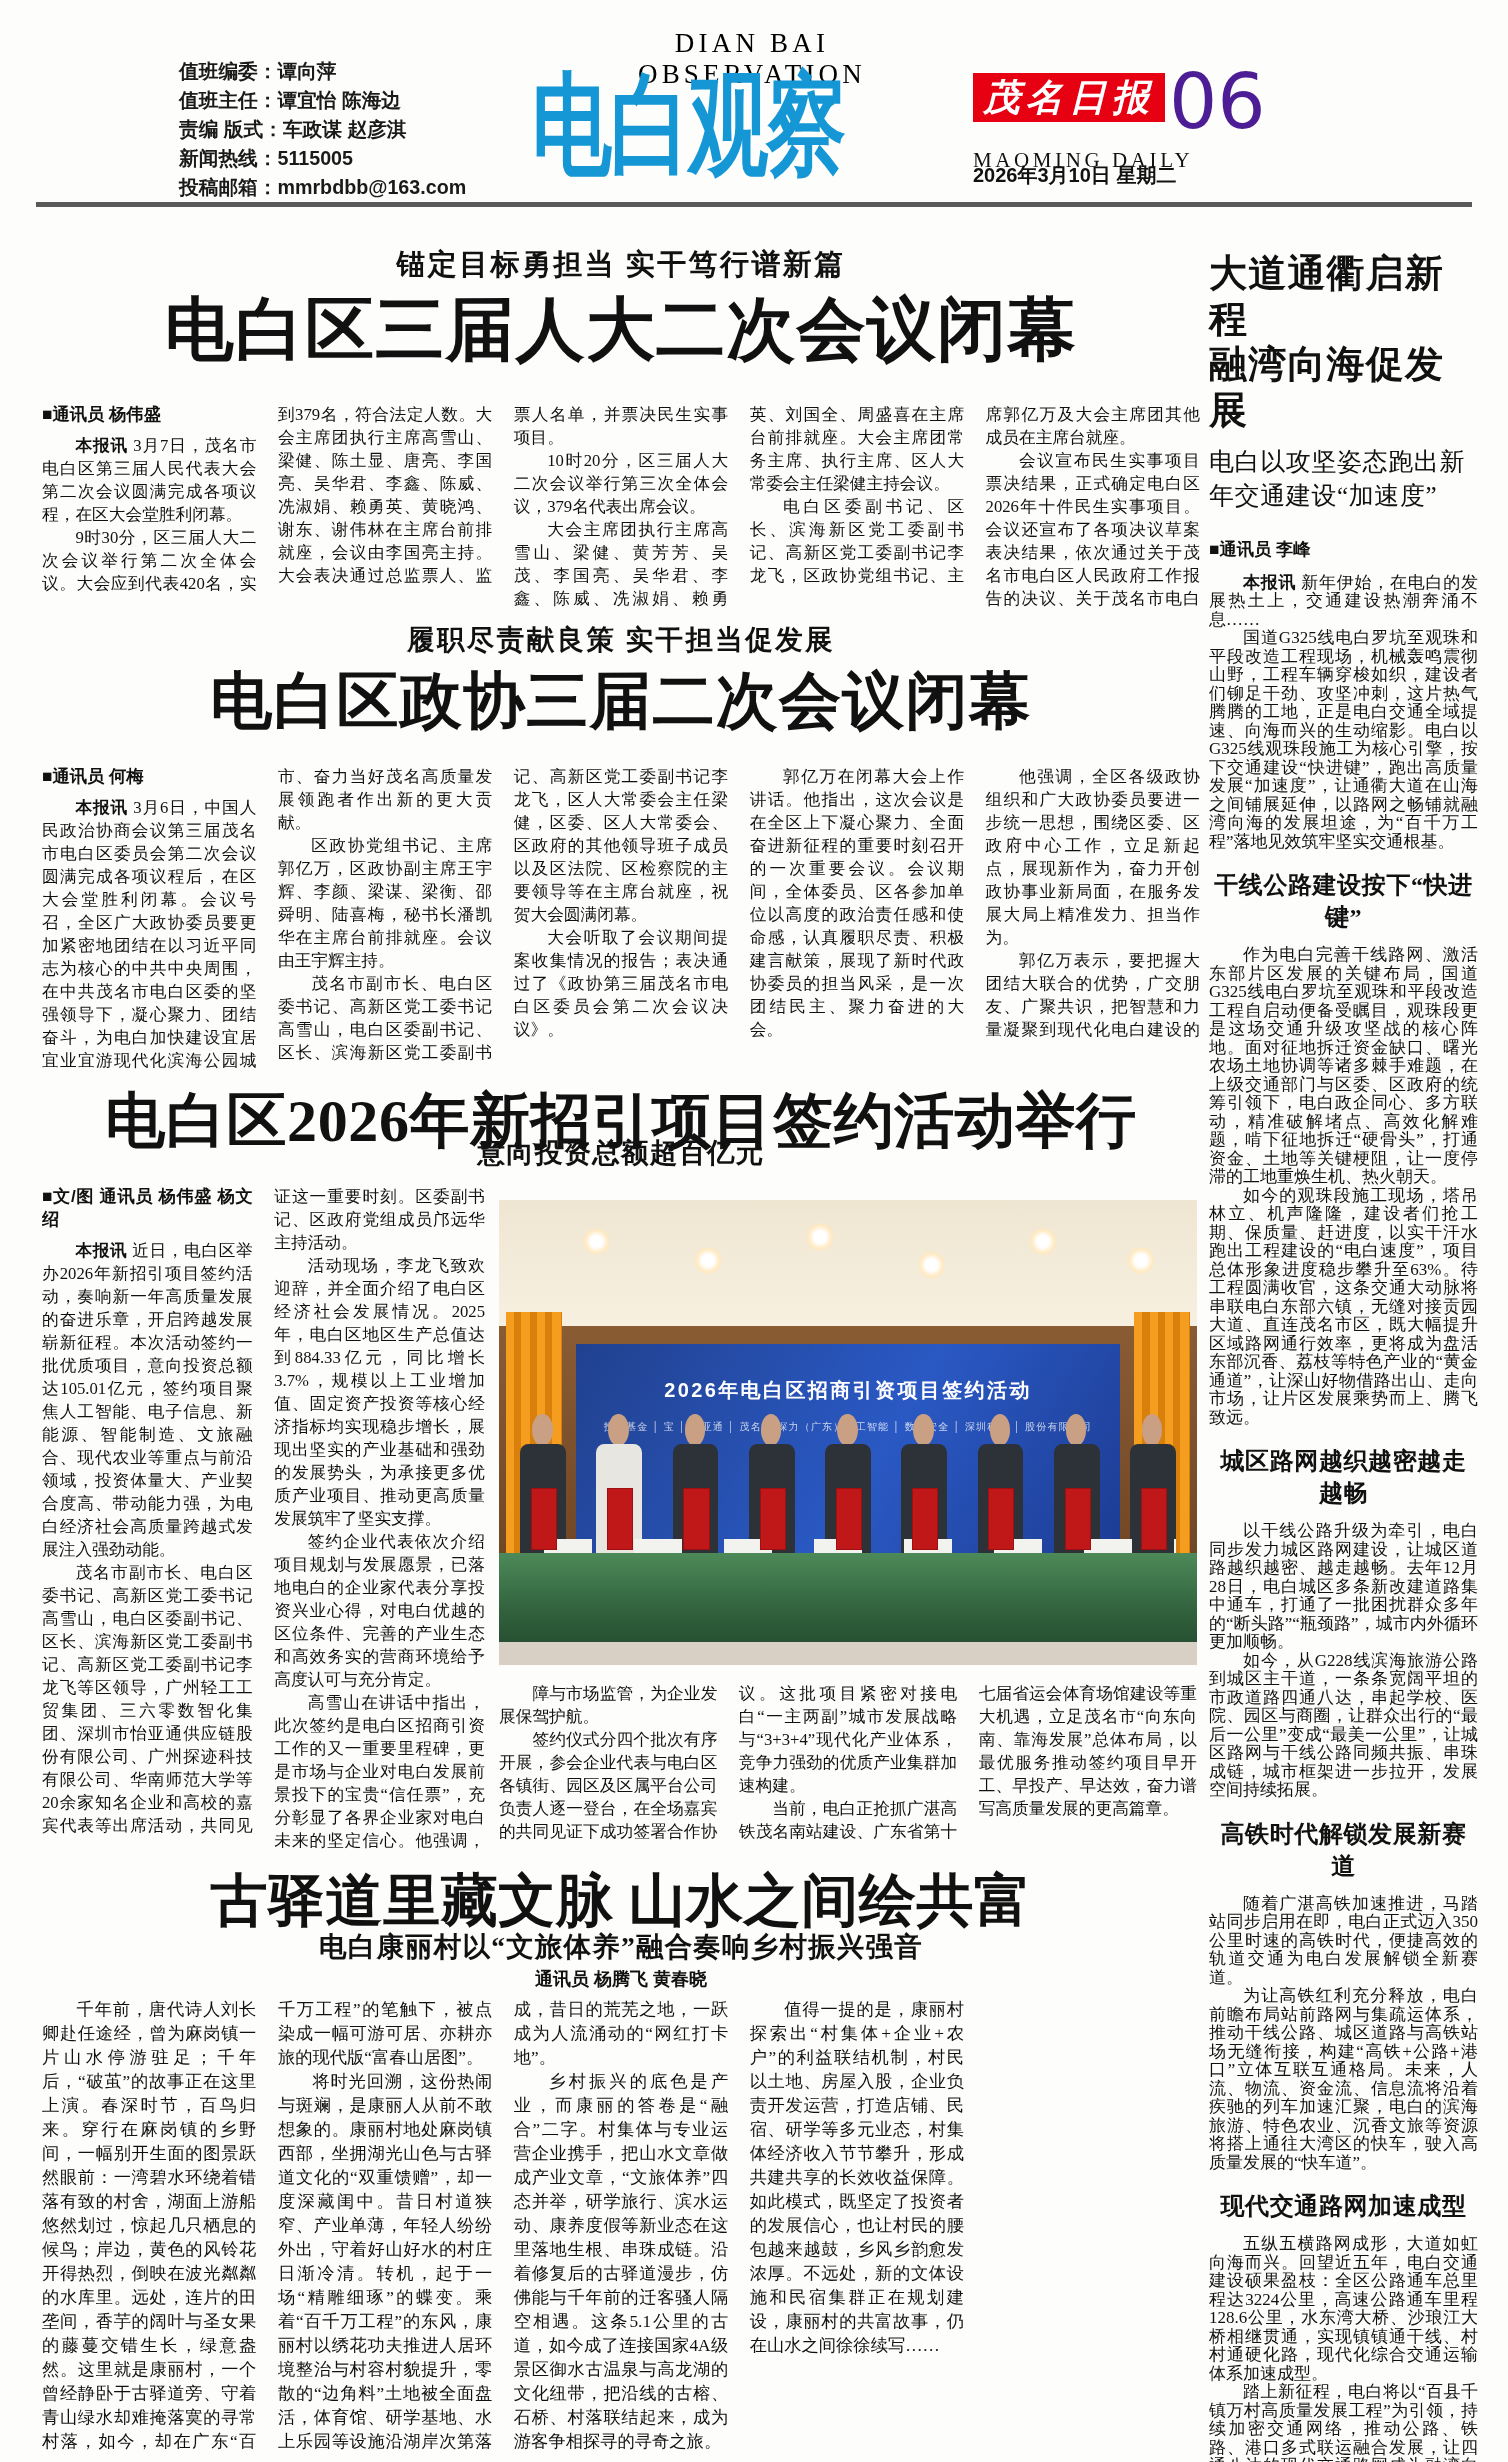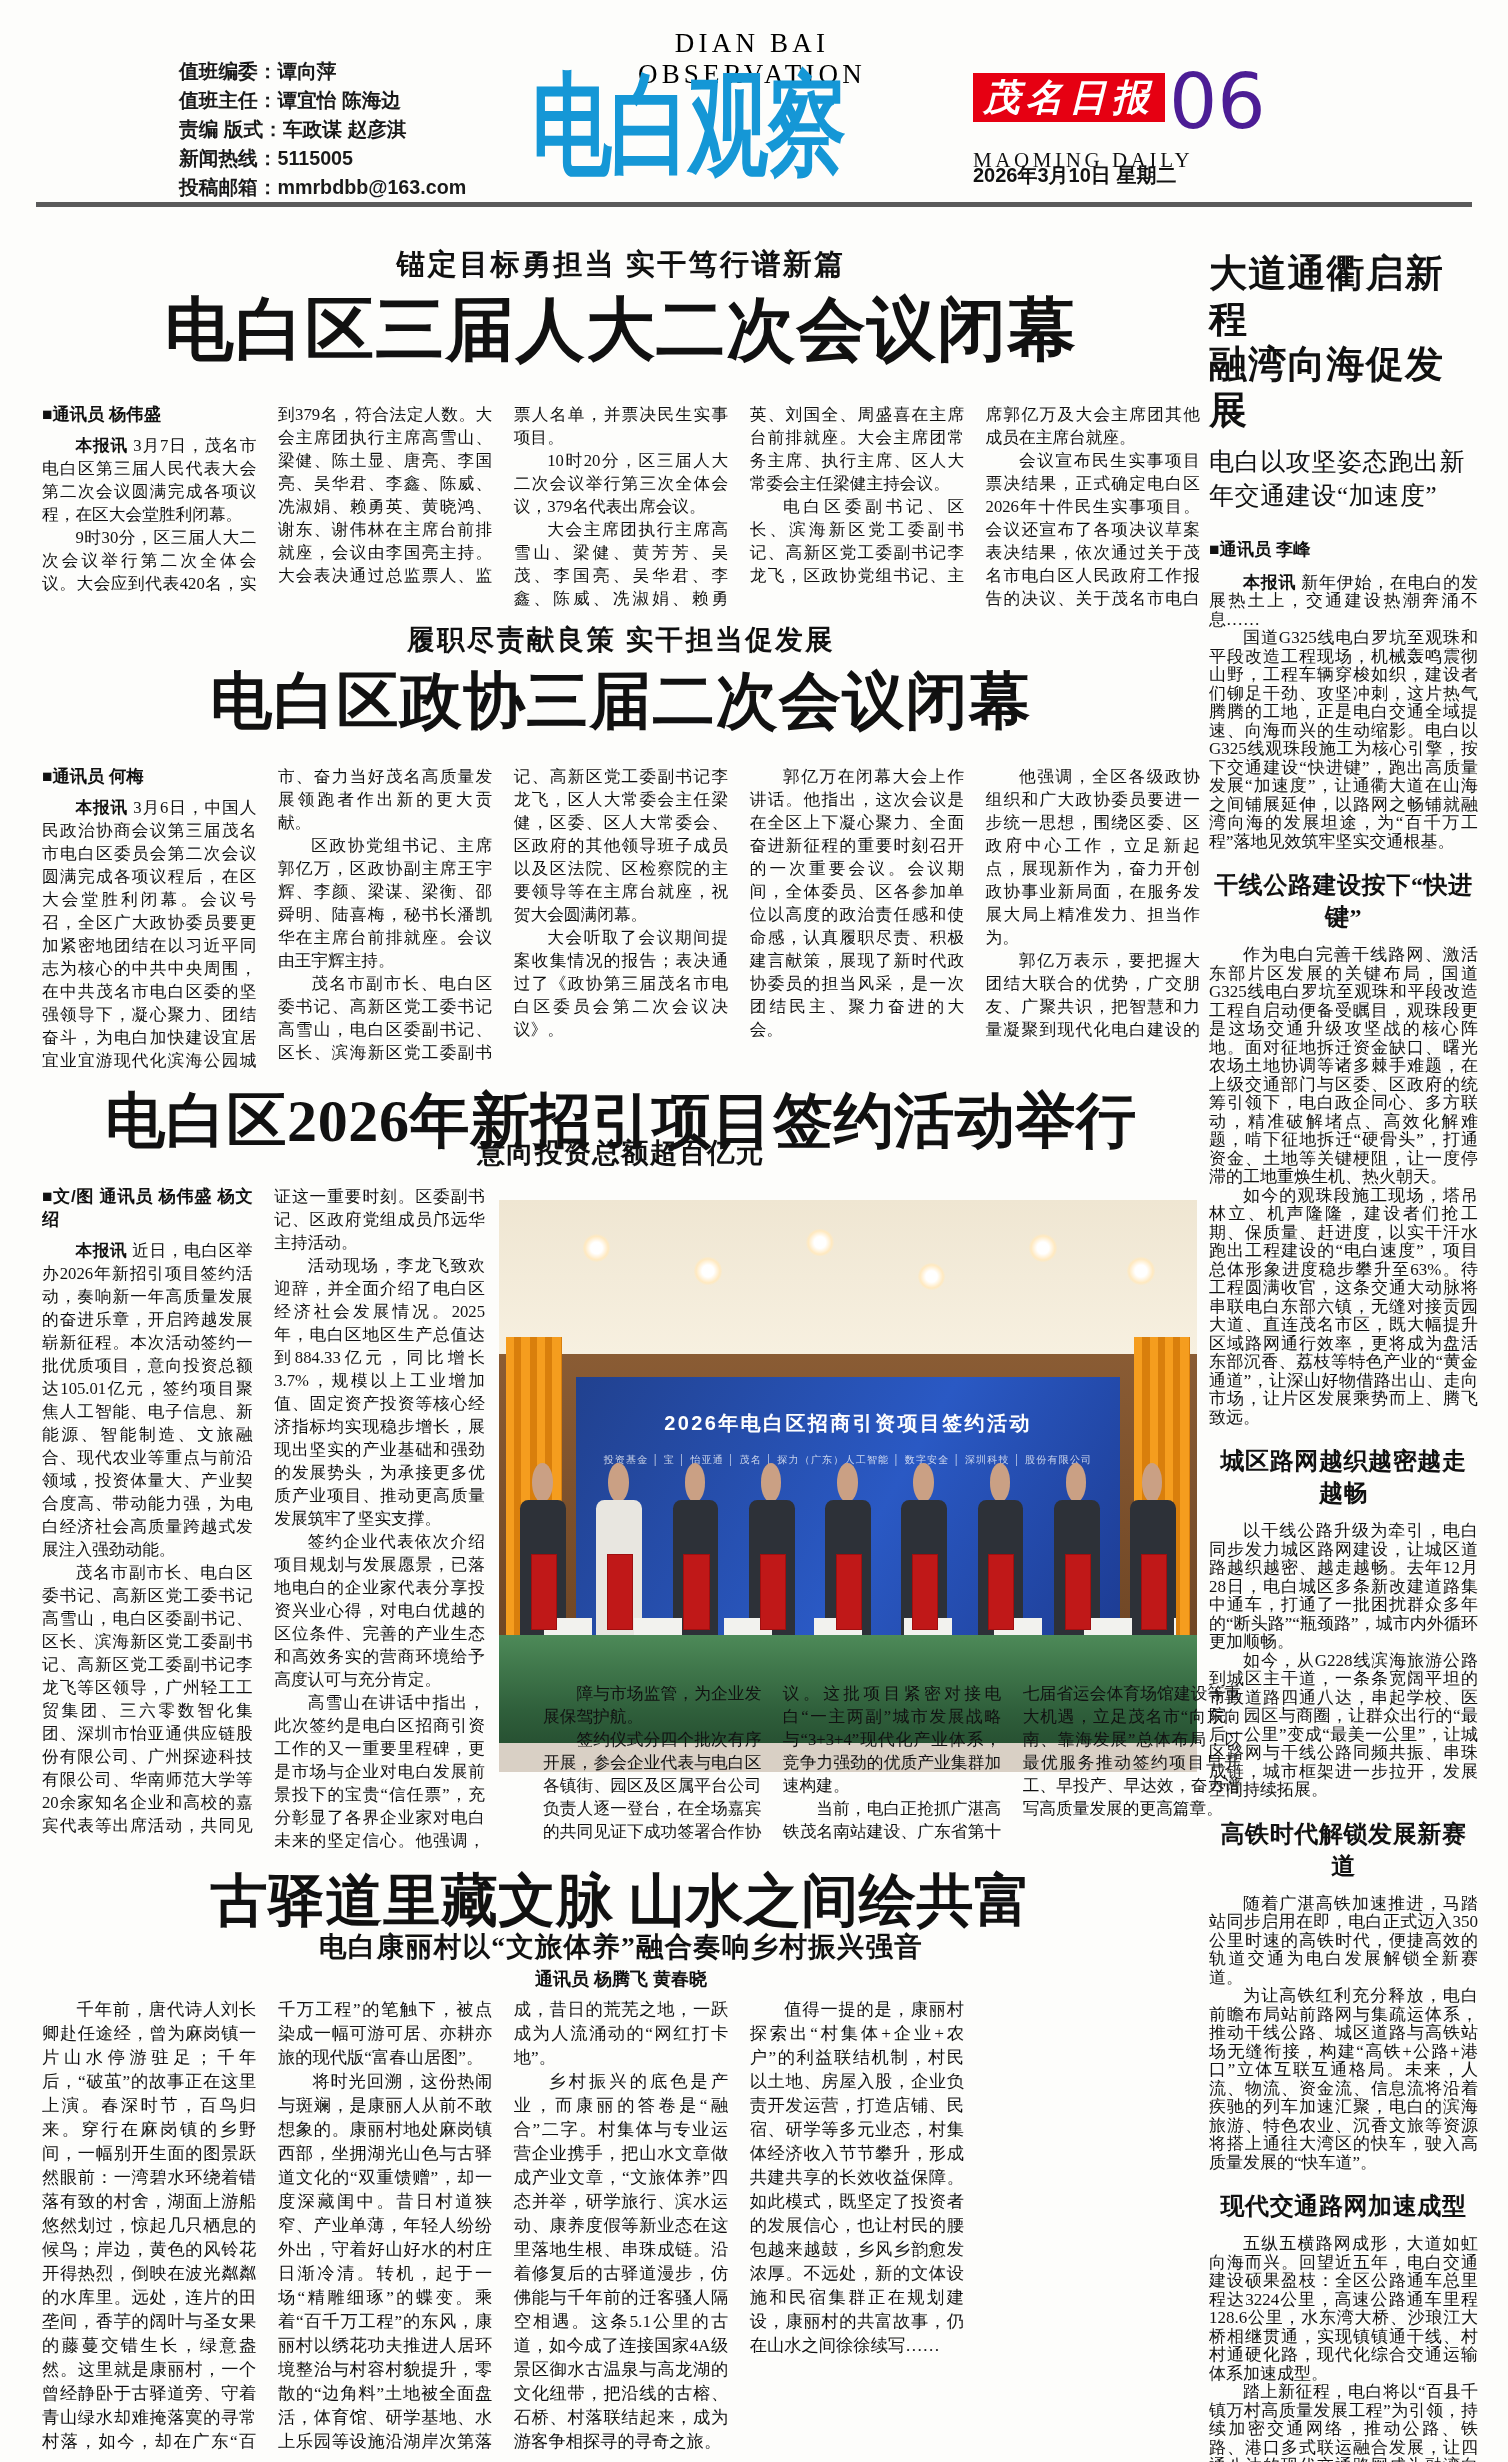--- a/index.html
+++ b/index.html
@@ -28,21 +28,21 @@
   .headline1{font-size:69px;font-weight:bold;letter-spacing:1.2px;white-space:nowrap;}
   .headline2{font-size:62px;font-weight:bold;letter-spacing:1.2px;white-space:nowrap;}
   .headline3{font-size:60px;font-weight:bold;letter-spacing:0.6px;white-space:nowrap;}
   .headline4{font-size:57px;font-weight:bold;letter-spacing:0.6px;white-space:nowrap;}
   .subhead{font-size:27.5px;font-weight:bold;letter-spacing:1.2px;}
   .bodytxt{font-size:16.7px;line-height:23px;text-align:justify;column-fill:auto;overflow:hidden;}
   .bodytxt p{margin:0;text-indent:2em;}
   .bodytxt p.byline{ text-indent:0;font-family:"Liberation Sans",sans-serif;font-weight:bold;
                      font-size:17.3px;margin-bottom:8.4px;}
   .cols5{column-count:5;column-gap:21.5px;}
-  .cols3{column-count:3;column-gap:21.5px;margin-left:44px;}
+  .cols3{column-count:3;column-gap:21.5px;}
   .cols2{column-count:2;column-gap:21.5px;}
   .byline-center{font-family:"Liberation Sans",sans-serif;font-weight:bold;font-size:18px;}
 
   
   .photo{overflow:hidden;background:#7c5230;}
   .ph-ceiling{position:absolute;left:0;top:0;width:100%;height:27%;
       background:linear-gradient(#efe6d2,#f7f0e0);}
   .ph-light{position:absolute;width:27.5px;height:27.5px;border-radius:50%;
       background:radial-gradient(circle,#fff 0 30%,#ffe9c0 60%,rgba(255,233,192,0) 75%);}
   .ph-wall{position:absolute;left:0;top:27%;width:100%;height:53%;
@@ -133,21 +133,21 @@
   <div class="abs" style="left:42px;top:1185px;width:1158px;height:674px;">
     <div class="abs bodytxt cols2" style="left:0;top:0;width:443px;height:673px;">
       <p class="byline">■文/图 通讯员 杨伟盛 杨文绍</p>
     <p><b>本报讯</b> 近日，电白区举办2026年新招引项目签约活动，奏响新一年高质量发展的奋进乐章，开启跨越发展崭新征程。本次活动签约一批优质项目，意向投资总额达105.01亿元，签约项目聚焦人工智能、电子信息、新能源、智能制造、文旅融合、现代农业等重点与前沿领域，投资体量大、产业契合度高、带动能力强，为电白经济社会高质量跨越式发展注入强劲动能。</p>
         <p>茂名市副市长、电白区委书记、高新区党工委书记高雪山，电白区委副书记、区长、滨海新区党工委副书记、高新区党工委副书记李龙飞等区领导，广州轻工工贸集团、三六零数智化集团、深圳市怡亚通供应链股份有限公司、广州探迹科技有限公司、华南师范大学等20余家知名企业和高校的嘉宾代表等出席活动，共同见证这一重要时刻。区委副书记、区政府党组成员邝远华主持活动。</p>
         <p>活动现场，李龙飞致欢迎辞，并全面介绍了电白区经济社会发展情况。2025年，电白区地区生产总值达到884.33亿元，同比增长3.7%，规模以上工业增加值、固定资产投资等核心经济指标均实现稳步增长，展现出坚实的产业基础和强劲的发展势头，为承接更多优质产业项目、推动更高质量发展筑牢了坚实支撑。</p>
         <p>签约企业代表依次介绍项目规划与发展愿景，已落地电白的企业家代表分享投资兴业心得，对电白优越的区位条件、完善的产业生态和高效务实的营商环境给予高度认可与充分肯定。</p>
         <p>高雪山在讲话中指出，此次签约是电白区招商引资工作的又一重要里程碑，更是市场与企业对电白发展前景投下的宝贵“信任票”，充分彰显了各界企业家对电白未来的坚定信心。他强调，电白区将以此次签约为新起点，全力推动项目建设跑出新的“加速度”：一是要复制推广“当年签约、当年开工、当年投产”的成功经验，倒排工期、挂图作战，确保签约项目早落地、早见效；二是要持续深化地企合作，充分发挥龙头项目的带动作用，以龙头聚配套、以项目兴产业，实现互利共赢；三是要不断优化营商环境，树立政务服务“电白标杆”，通过全面推行“一网通办”政务服务，落实“四到四心”（不叫不到、随叫随到、服务周到、说到做到，政府用心、企业放心、企业家舒心、员工安心）的服务理念，并强化法治保</p>
       </div>
 
-    <div class="abs photo" style="left:457px;top:15px;width:698px;height:572px;">
+    <div class="abs photo" style="left:457px;top:15px;width:698px;height:465px;">
       <div class="ph-ceiling"></div>
       <div class="ph-light" style="left:12%;top:6%;"></div>
       <div class="ph-light" style="left:28%;top:10%;"></div>
       <div class="ph-light" style="left:44%;top:5%;"></div>
       <div class="ph-light" style="left:60%;top:11%;"></div>
       <div class="ph-light" style="left:76%;top:6%;"></div>
       <div class="ph-light" style="left:90%;top:10%;"></div>
       <div class="ph-wall"></div>
       <div class="ph-curtain" style="left:1%;"></div>
       <div class="ph-curtain" style="right:1%;"></div>

